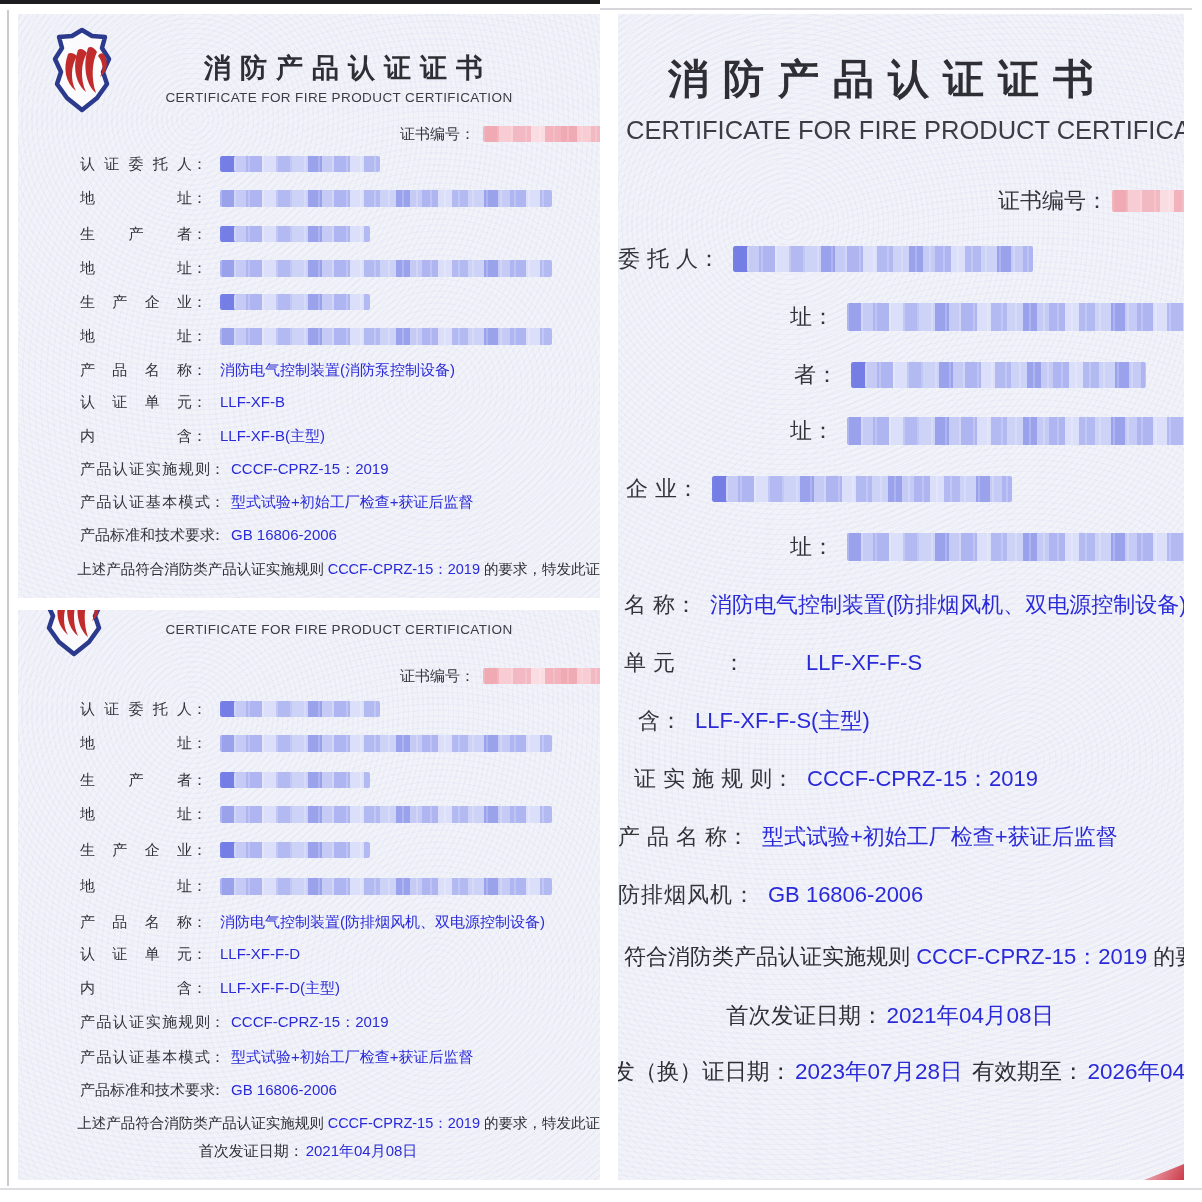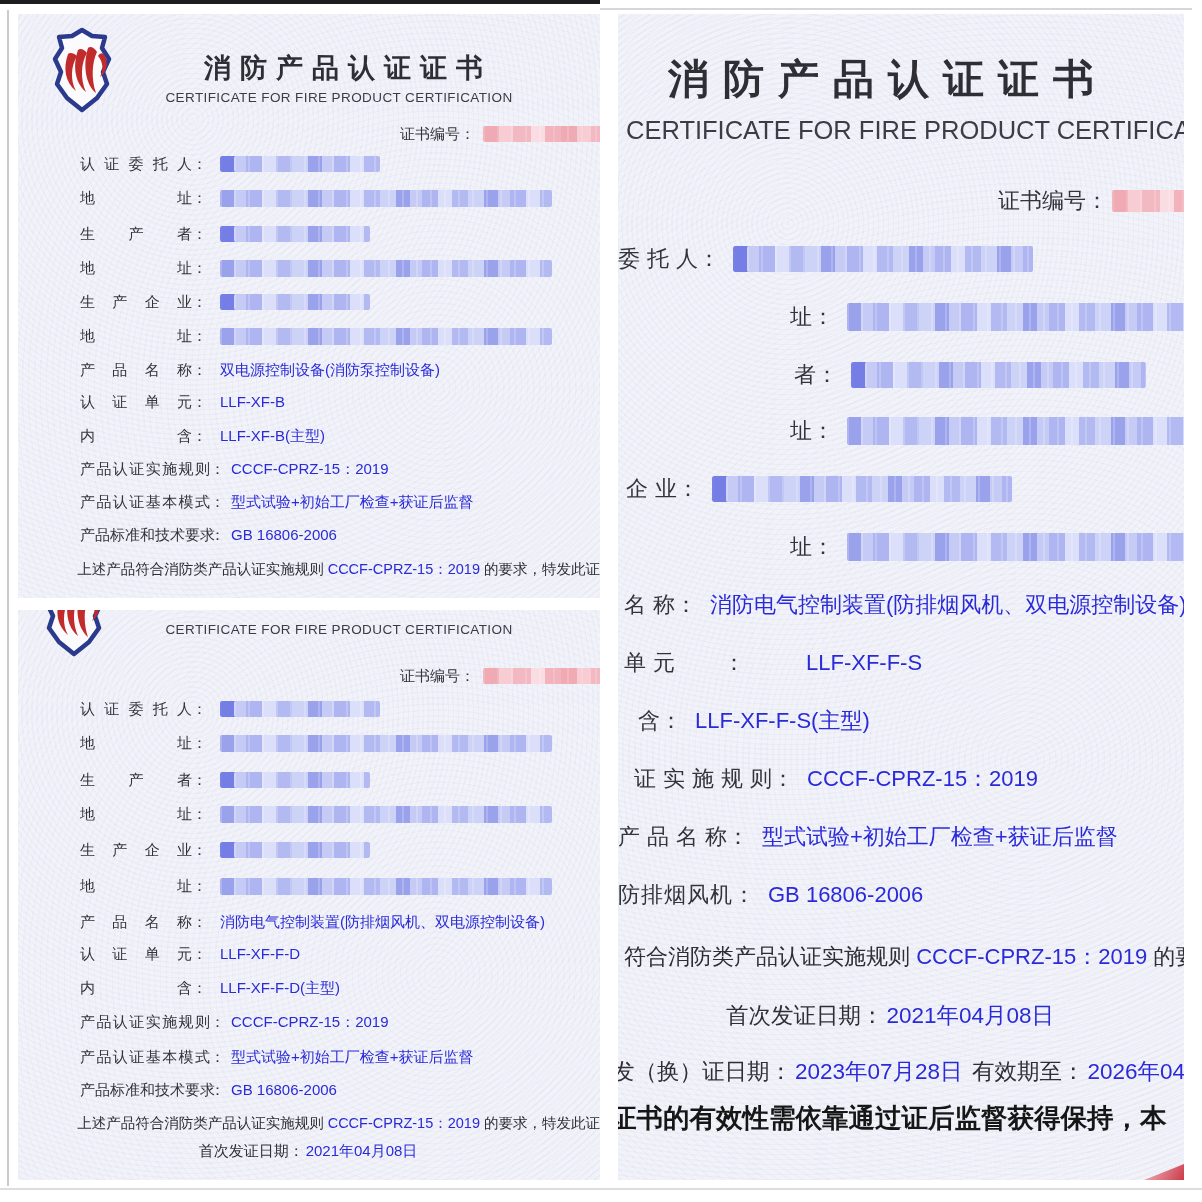--- a/index.html
+++ b/index.html
@@ -120,21 +120,21 @@
     <span class="mosaic blue lead" style="width:150px;height:16px;"></span>
   </div>
   <div class="row" style="top:312px;left:62px;">
     <span class="lbl">地址</span>
       <span class="colon">：</span>
     <span class="mosaic blue" style="width:332px;height:17px;"></span>
   </div>
   <div class="row" style="top:346px;left:62px;">
     <span class="lbl">产品名称</span>
       <span class="colon">：</span>
-    <span class="val">双电源控制设备(消防泵控制设备)</span>
+    <span class="val">消防电气控制装置(消防泵控制设备)</span>
   </div>
   <div class="row" style="top:378px;left:62px;">
     <span class="lbl">认证单元</span>
       <span class="colon">：</span>
     <span class="val">LLF-XF-B</span>
   </div>
   <div class="row" style="top:412px;left:62px;">
     <span class="lbl">内含</span>
       <span class="colon">：</span>
     <span class="val">LLF-XF-B(主型)</span>
@@ -319,16 +319,15 @@
   <div class="rp-statement" style="top:928px;left:6px;">
     <span>符合消防类产品认证实施规则 </span><span class="code">CCCF-CPRZ-15：2019</span><span> 的要</span>
   </div>
   <div class="rp-date" style="top:986px;left:108px;">
     <span>首次发证日期：</span><span class="val">2021年04月08日</span>
   </div>
   <div class="rp-date" style="top:1042px;left:-6px;">
     <span>发（换）证日期：</span><span class="val">2023年07月28日</span>
     <span>有效期至：</span><span class="val">2026年04月07日</span>
   </div>
-  <div class="rp-notice" style="top:1086px;left:-8px;">证书的有效性需依靠通过证后监督获得保持，本</div>
 
   <div class="red-wedge" style="left:526px;top:1150px;"></div>
 </div>
 
 </body></html>

